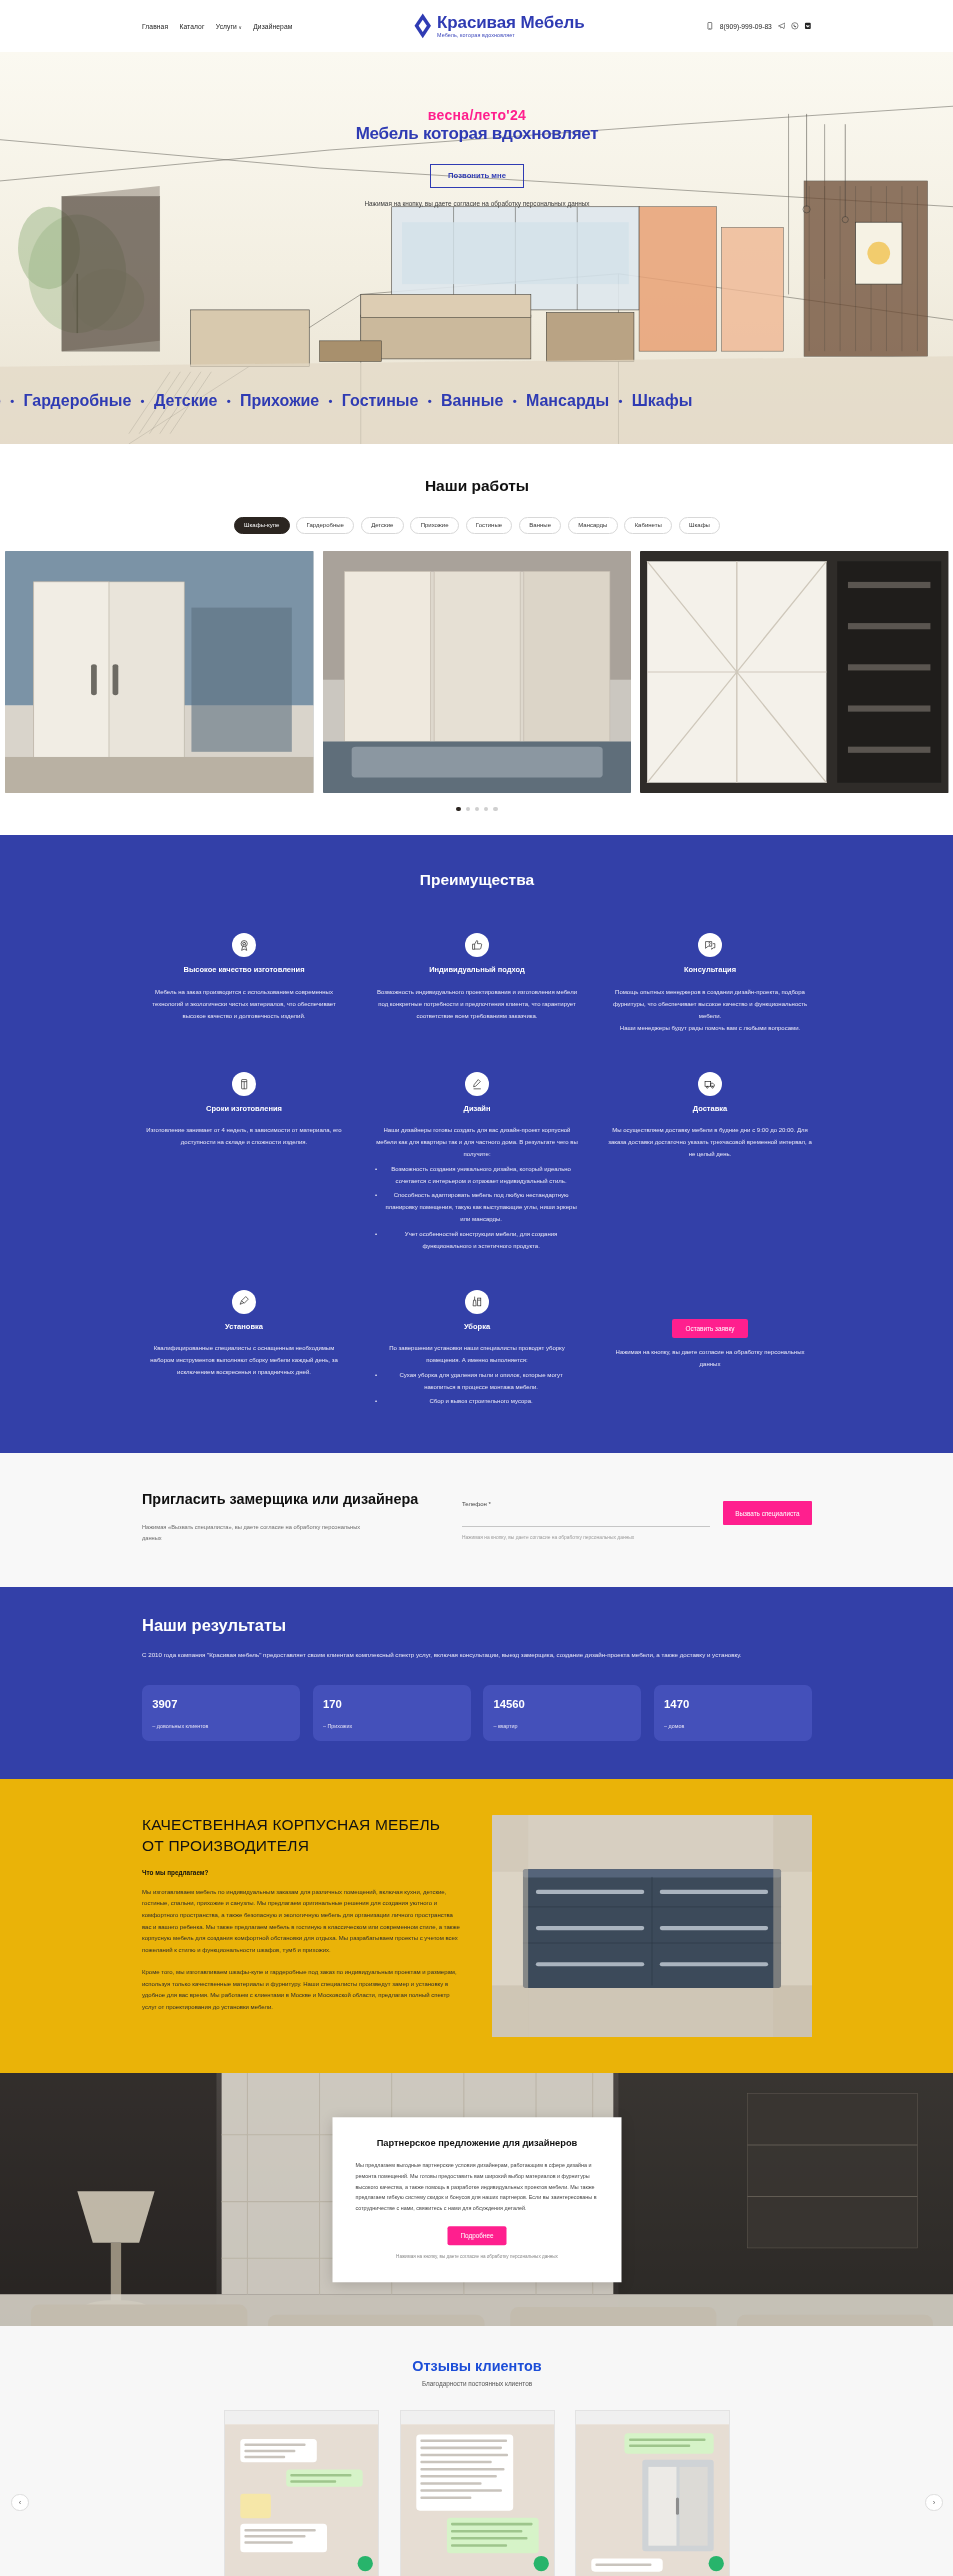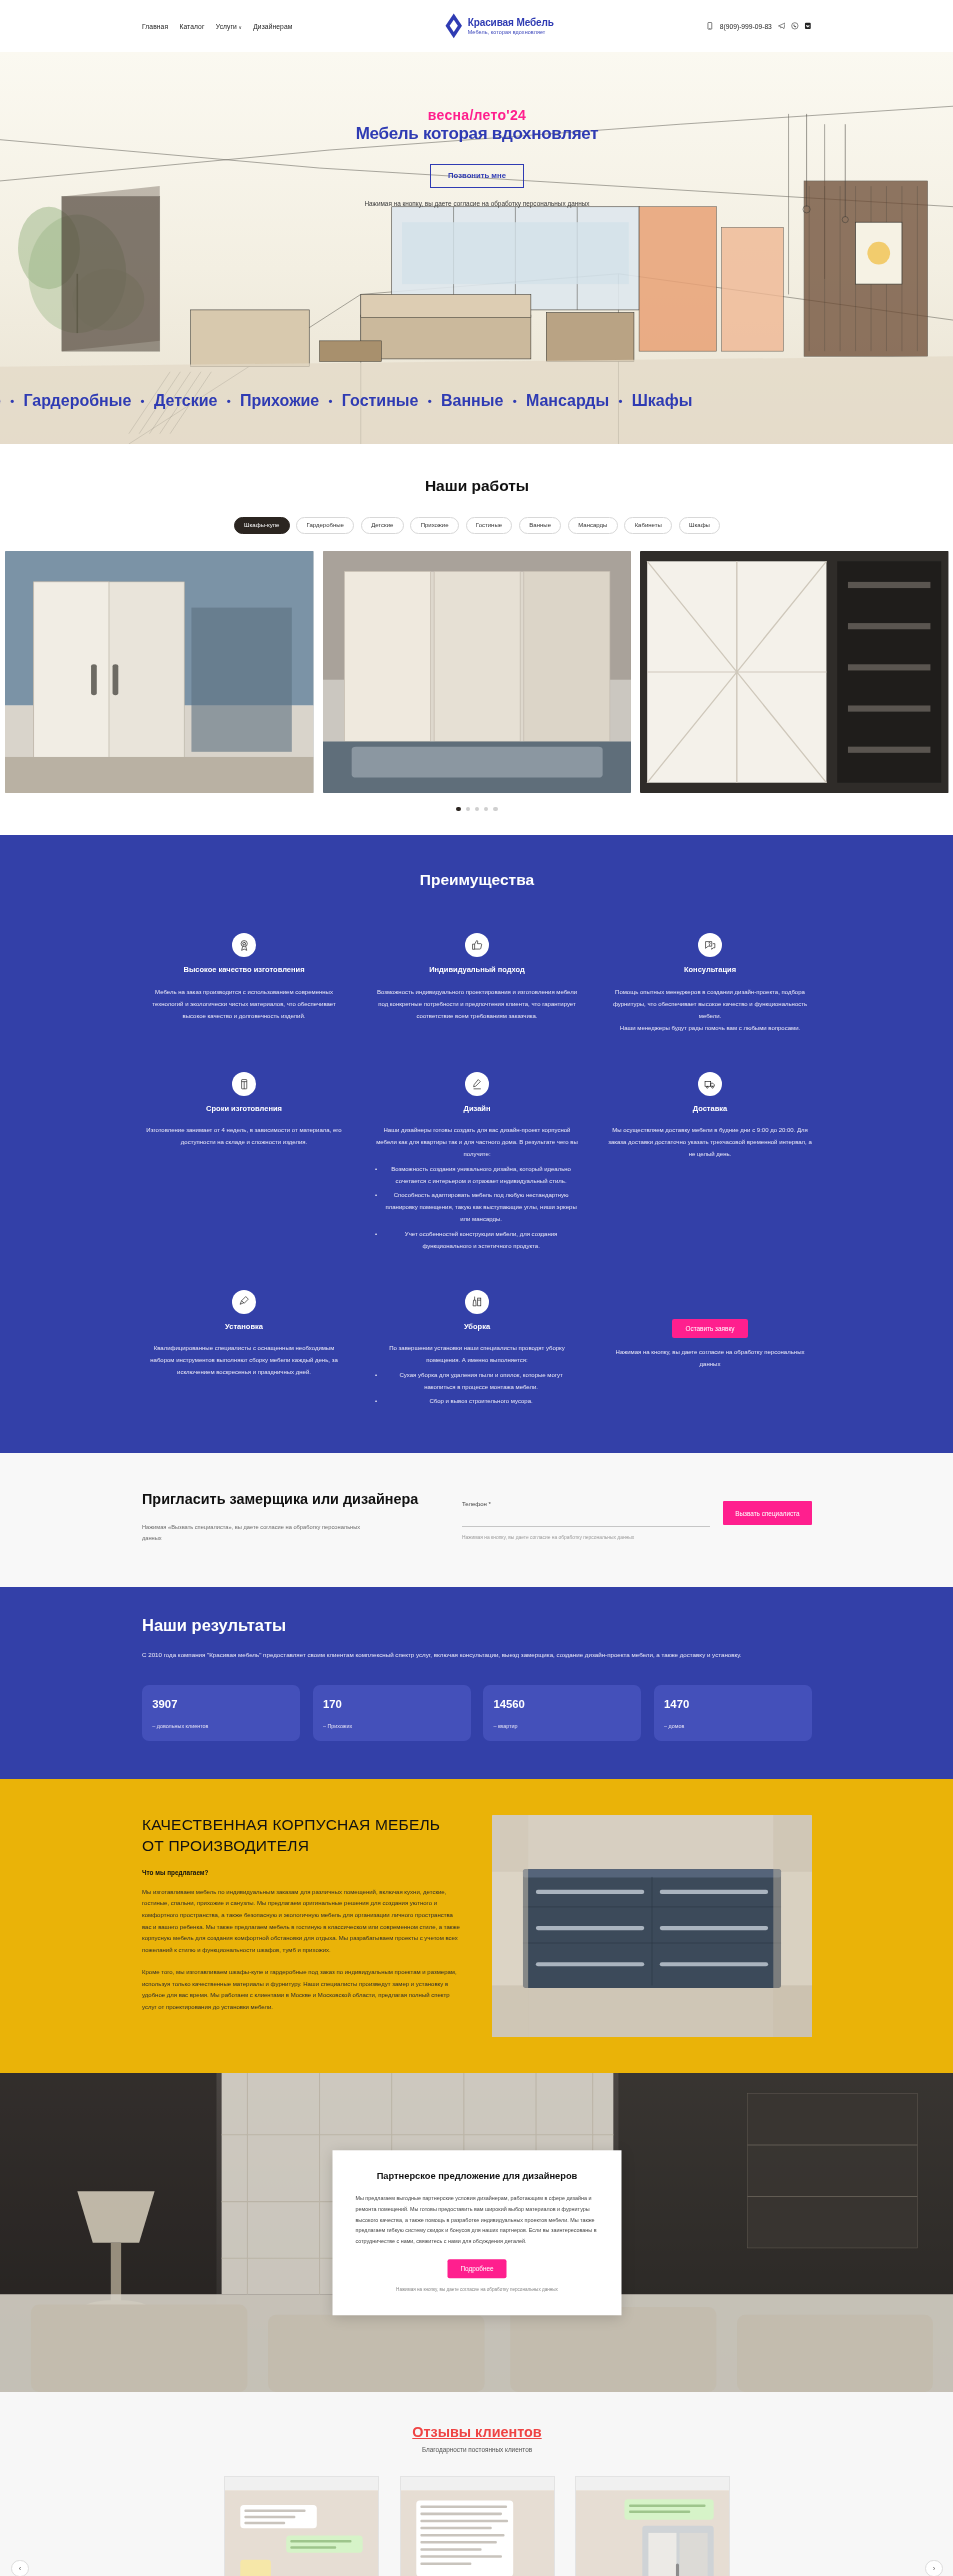--- a/index.html
+++ b/index.html
@@ -34,21 +34,21 @@
     text-decoration: none;
     font-size: 6.7px;
     letter-spacing: 0.1px;
     white-space: nowrap;
   }
   .caret { font-size: 4.6px; margin-left: 1.5px; }
 
   .brand { display: flex; align-items: center; gap: 5.2px; }
   .brand-mark { width: 17.5px; height: 26px; flex: 0 0 17.5px; }
   .brand-text .brand-title {
-    font-size: 10px;
+    font-size: 17px;
     font-weight: bold;
     color: #2f3bb3;
     line-height: 1.05;
     letter-spacing: -0.1px;
   }
   .brand-text .brand-sub {
     font-size: 5.4px;
     color: #3b46bb;
     letter-spacing: 0.1px;
     margin-top: 0.5px;
@@ -310,40 +310,40 @@
     letter-spacing: 0.2px;
     color: #111;
   }
   .q-sub { font-size: 6.4px; font-weight: bold; margin-top: 13.4px; color: #111; }
   .q-left p { font-size: 6px; line-height: 1.95; color: #2d2d2d; margin-top: 10.3px; }
   .q-right { flex: 1; }
   .q-img { width: 100%; height: 222px; border-radius: 1.5px; overflow: hidden; }
   .q-img svg { width: 100%; height: 100%; display: block; }
 
   
-  .partner { position: relative; height: 319px; overflow: hidden; }
+  .partner { position: relative; height: 253px; overflow: hidden; }
   .partner-bg { position: absolute; inset: 0; }
   .partner-card {
     position: absolute;
     left: 50%; top: 50%;
     transform: translate(-50%, -50%);
     width: 289px;
     background: #fff;
     padding: 20.6px 23px 21.6px;
     text-align: center;
     box-shadow: 0 3.1px 13.4px rgba(0,0,0,.18);
   }
   .partner-card h3 { font-size: 9.3px; font-weight: bold; line-height: 1.4; color: #111; }
   .partner-card p { font-size: 5.4px; line-height: 1.95; color: #444; margin-top: 10.3px; text-align: left; }
   .partner-card .btn-pink { margin-top: 12.4px; }
   .partner-card .cta-note2 { font-size: 4.6px; color: #888; margin-top: 8.2px; line-height: 1.6; }
 
   
   .reviews { background: #f7f7f7; padding: 32px 0 36px; position: relative; }
-  .reviews h2 { text-align: center; font-size: 14.4px; font-weight: bold; color: #ef4444; text-decoration: underline; }
+  .reviews h2 { text-align: center; font-size: 14.4px; font-weight: bold; color: #1d4ed8; }
   .reviews .sub { text-align: center; font-size: 6.4px; color: #555; margin-top: 6.2px; }
   .rev-row { display: flex; gap: 20.6px; margin-top: 23px; justify-content: center; align-items: flex-start;}
   .rev-card {
     width: 155px; height: 185px;
     background: #fff; border: 0.5px solid #e3e3e3;
     overflow: hidden;
     position: relative;
   }
   .rev-card svg { width: 100%; height: 100%; display: block; }
   .arrow {

